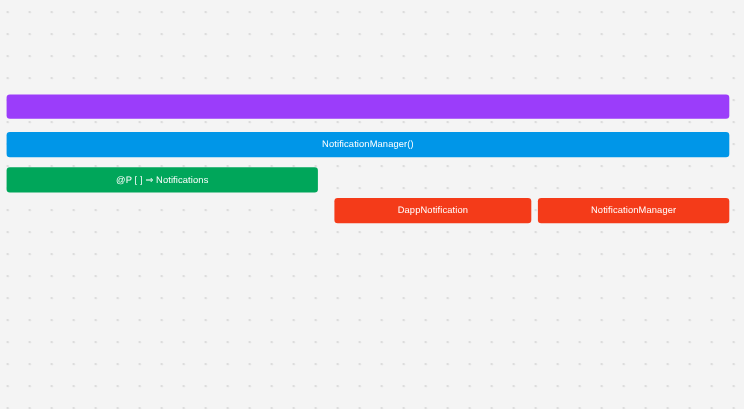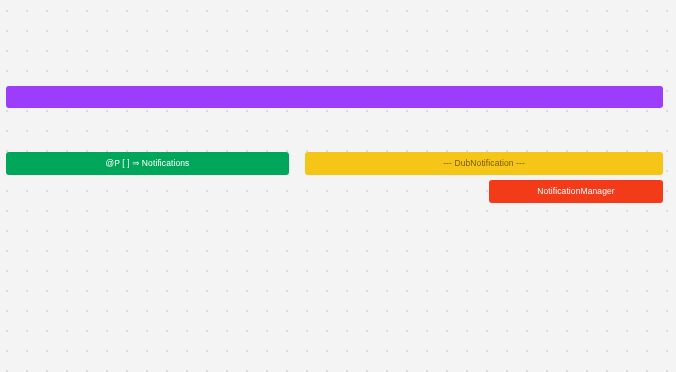--- a/index.html
+++ b/index.html
@@ -100,27 +100,30 @@
 </style>
 </head>
 <body>
 
 <div id="canvas">
 
   <div class="node node-root">
     <span class="node-label"></span>
   </div>
 
+  <div class="node node-manager">
+    <span class="node-label">NotificationManager()</span>
+  </div>
 
   <div class="node node-provider">
     <span class="node-label">@P [ ] ⇒ Notifications</span>
   </div>
 
-  <div class="node node-dub">
-    <span class="node-label">--- DubNotification ---</span>
+
+  <div class="node node-dapp">
+    <span class="node-label">DappNotification</span>
   </div>
-
 
   <div class="node node-wallet">
     <span class="node-label">NotificationManager</span>
   </div>
 
 </div>
 
 </body></html>

